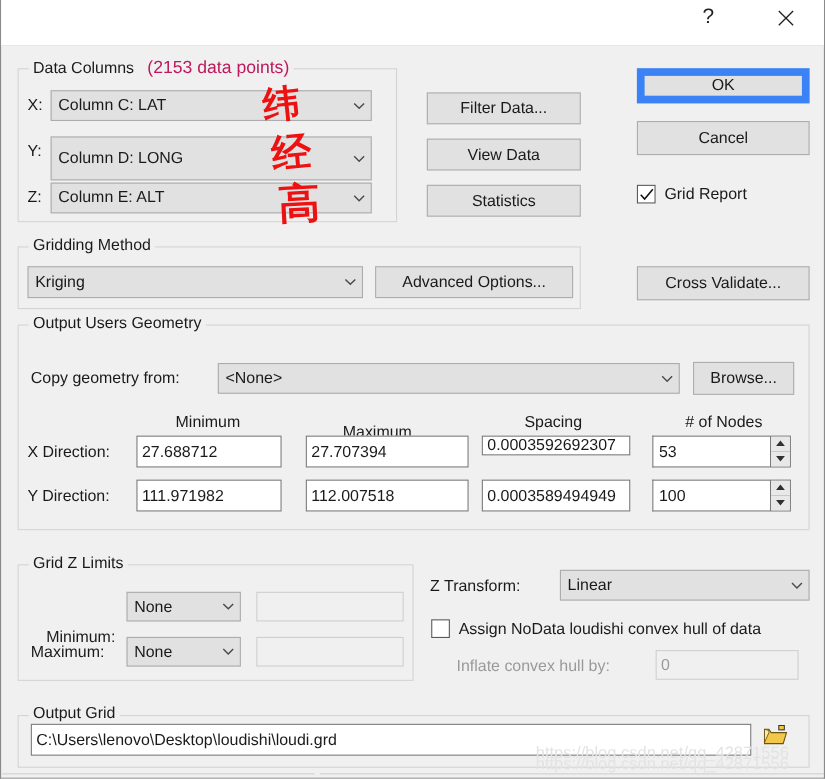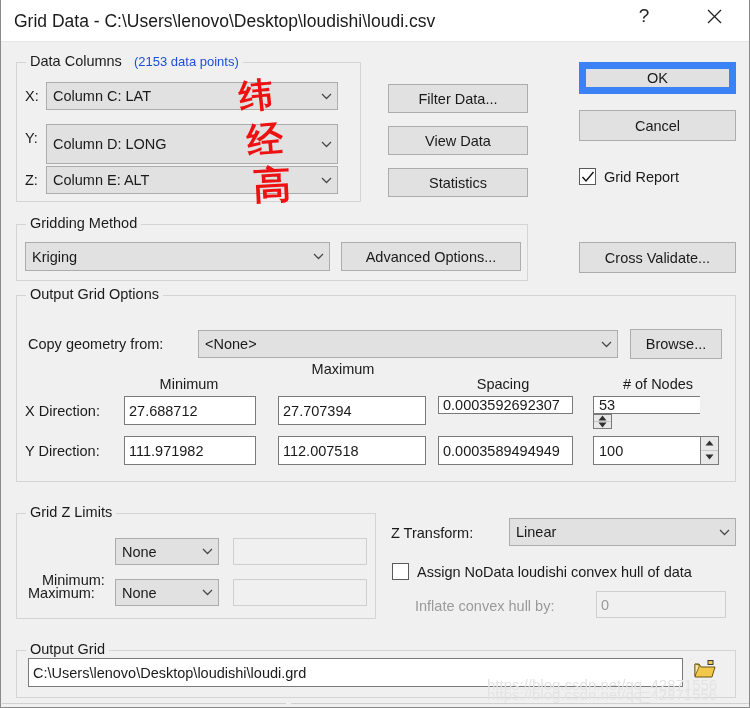--- a/index.html
+++ b/index.html
@@ -48,21 +48,21 @@
     background: transparent;
   }
   .group-title {
     position: absolute; top: -10px; left: 9px;
     background: #f0f0f0;
     padding: 0 4px;
     font-size: 14.5px; color: #1a1a1a;
     white-space: nowrap;
   }
   .group-title-sub {
-    font-size: 13px; color: #1d4ed8;
+    font-size: 16px; color: #be185d;
   }
 
   
   .lbl {
     position: absolute;
     font-size: 14.5px; color: #1a1a1a;
     white-space: nowrap;
   }
   .lbl.dim { color: #9a9a9a; }
   .lbl.center { text-align: center; }
@@ -187,21 +187,20 @@
     background: #d0d0d0;
     height: 1px;
   }
 </style>
 </head>
 <body>
 
 <div class="window">
 
   <div class="titlebar">
-    <div class="title-text">Grid Data - C:\Users\lenovo\Desktop\loudishi\loudi.csv</div>
     <div class="win-btn help">?</div>
     <div class="win-btn close">
       <span>
         <svg width="15" height="15" viewBox="0 0 15 15">
           <line x1="1" y1="1" x2="14" y2="14" stroke="#222" stroke-width="1.2"></line>
           <line x1="14" y1="1" x2="1" y2="14" stroke="#222" stroke-width="1.2"></line>
         </svg>
       </span>
     </div>
   </div>
@@ -271,44 +270,44 @@
     <span class="cv">Kriging</span>
     <span class="arrow">
       <svg width="11" height="7" viewBox="0 0 11 7">
           <polyline points="1,1 5.5,5.5 10,1" fill="none" stroke="#4a4a4a" stroke-width="1.3"></polyline>
         </svg>
     </span>
   </div>
   <div class="btn" style="left:340px; top:242px; width:180px; height:29px;">Advanced Options...</div>
 
   <div class="group" style="left:15px; top:295px; width:720px; height:187px;">
-    <div class="group-title">Output Grid Options</div>
+    <div class="group-title">Output Users Geometry</div>
   </div>
 
   <div class="lbl" style="left:27px; top:336px;">Copy geometry from:</div>
   <div class="combo" style="left:197px; top:330px; width:420px; height:28px;">
     <span class="cv">&lt;None&gt;</span>
     <span class="arrow">
       <svg width="11" height="7" viewBox="0 0 11 7">
           <polyline points="1,1 5.5,5.5 10,1" fill="none" stroke="#4a4a4a" stroke-width="1.3"></polyline>
         </svg>
     </span>
   </div>
   <div class="btn" style="left:629px; top:329px; width:92px; height:30px;">Browse...</div>
 
   <div class="lbl center" style="left:123px; top:376px; width:130px;">Minimum</div>
-  <div class="lbl center" style="left:277px; top:361px; width:130px;">Maximum</div>
+  <div class="lbl center" style="left:277px; top:385px; width:130px;">Maximum</div>
   <div class="lbl center" style="left:432px; top:376px; width:140px;">Spacing</div>
   <div class="lbl center" style="left:592px; top:376px; width:130px;"># of Nodes</div>
 
   <div class="lbl" style="left:24px; top:403px;">X Direction:</div>
   <div class="tinput" style="left:123px; top:396px; width:132px; height:29px;">27.688712</div>
   <div class="tinput" style="left:277px; top:396px; width:148px; height:29px;text-align:right;">27.707394</div>
   <div class="tinput" style="left:437px; top:396px; width:135px; height:18px;">0.0003592692307</div>
-  <div class="spin-wrap" style="left:592px; top:396px; width:126px; height:29px;flex-direction:column;">
+  <div class="spin-wrap" style="left:592px; top:396px; width:126px; height:29px;">
     <div class="spin-field" style="width:107px;">53</div>
     <div class="spin-btns">
       <div>
         <svg width="9" height="6" viewBox="0 0 9 6">
             <polygon points="4.5,0.5 8.5,5.5 0.5,5.5" fill="#303030"></polygon>
           </svg>
       </div>
       <div>
         <svg width="9" height="6" viewBox="0 0 9 6">
             <polygon points="0.5,0.5 8.5,0.5 4.5,5.5" fill="#303030"></polygon>

